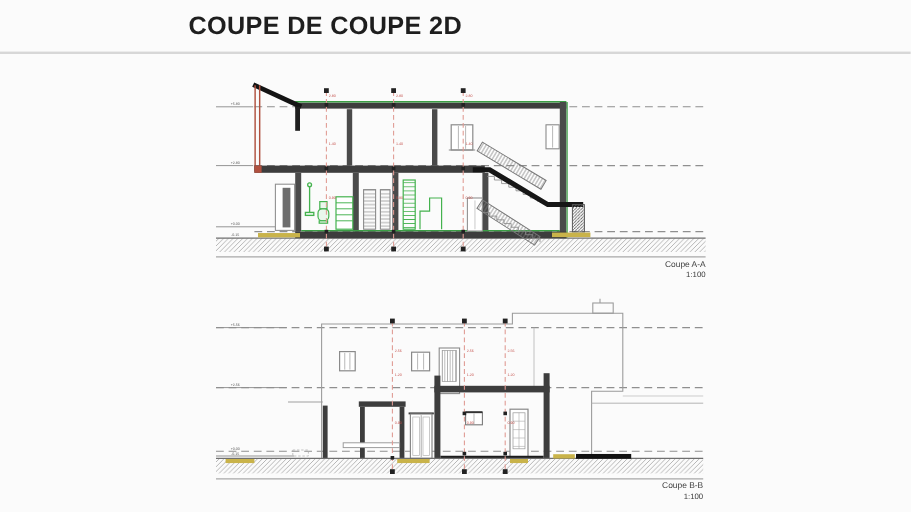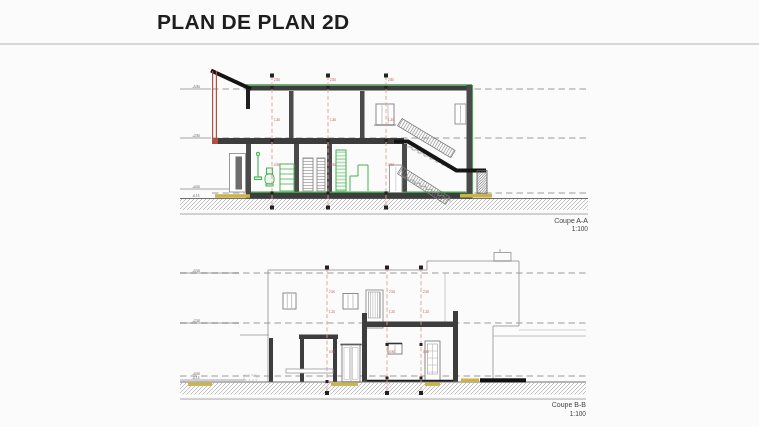--- a/index.html
+++ b/index.html
@@ -10,21 +10,21 @@
   svg text{font-family:"Liberation Sans",sans-serif;}
   .lvl{font-size:3px;fill:#555;}
   .dim{font-size:3px;fill:#c4504b;}
   .cap{font-size:7px;fill:#3c3c3c;}
   .scl{font-size:6.5px;fill:#3c3c3c;}
 </style>
 </head>
 <body>
 
 <header>
-  <h1>PLAN DE PLAN 2D</h1>
+  <h1>COUPE DE COUPE 2D</h1>
 </header>
 
 <svg width="759" height="383" viewBox="0 44 759 383">
   <defs>
     <pattern id="groundHatch" width="4" height="4" patternUnits="userSpaceOnUse">
       <path d="M-1,5 L5,-1" stroke="#b3b3b3" stroke-width="0.8"></path>
     </pattern>
     <pattern id="pillarHatch" width="2.6" height="2.6" patternUnits="userSpaceOnUse">
       <path d="M-0.6,3.2 L3.2,-0.6" stroke="#5e5e5e" stroke-width="0.7"></path>
     </pattern>

